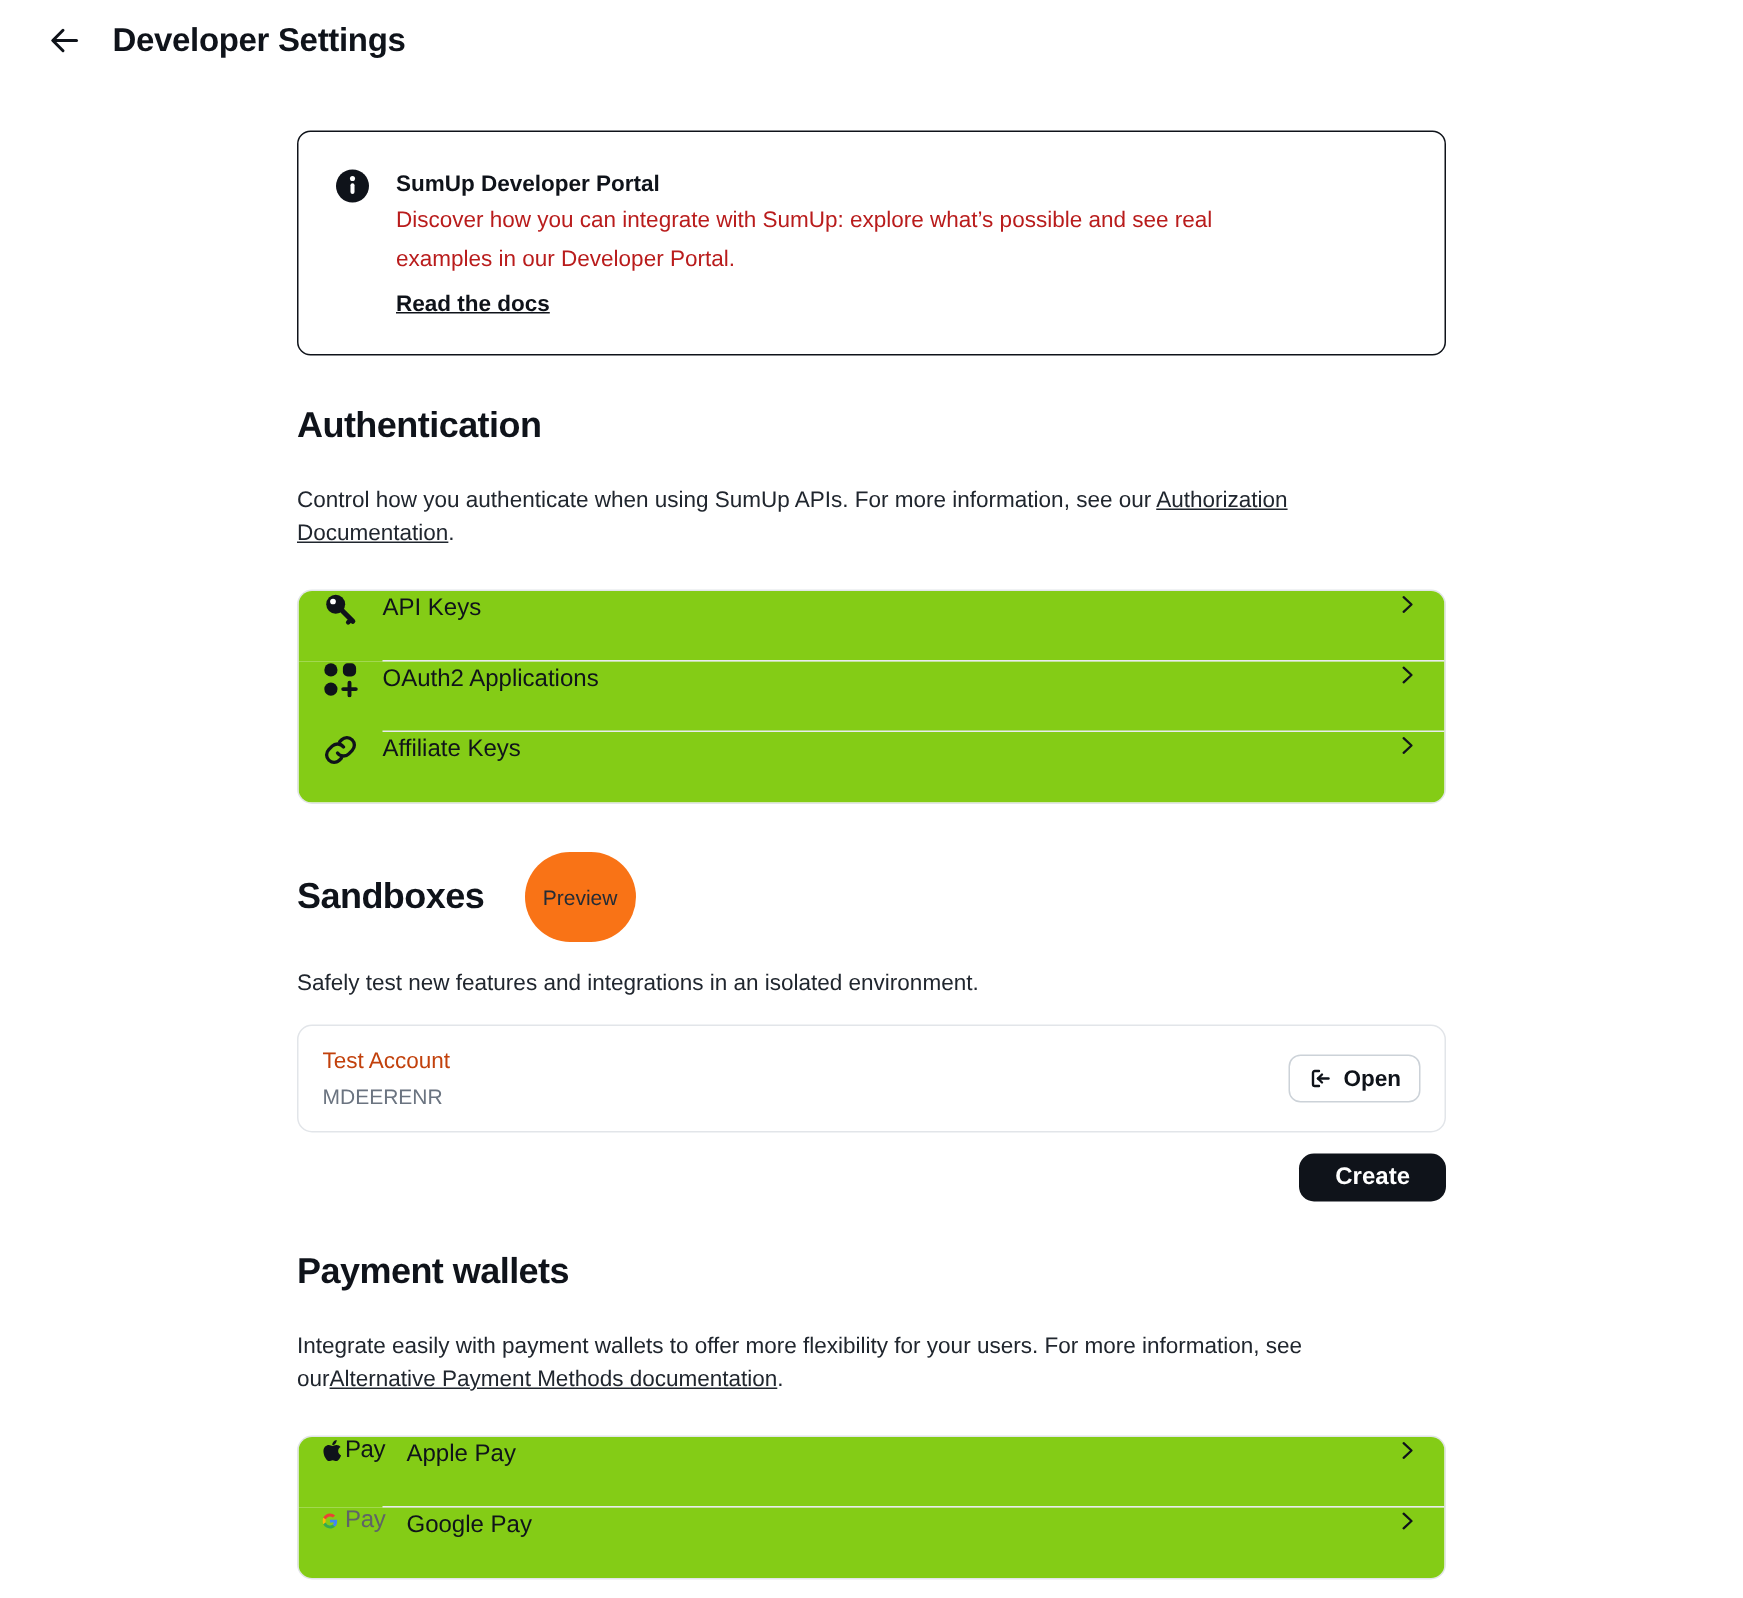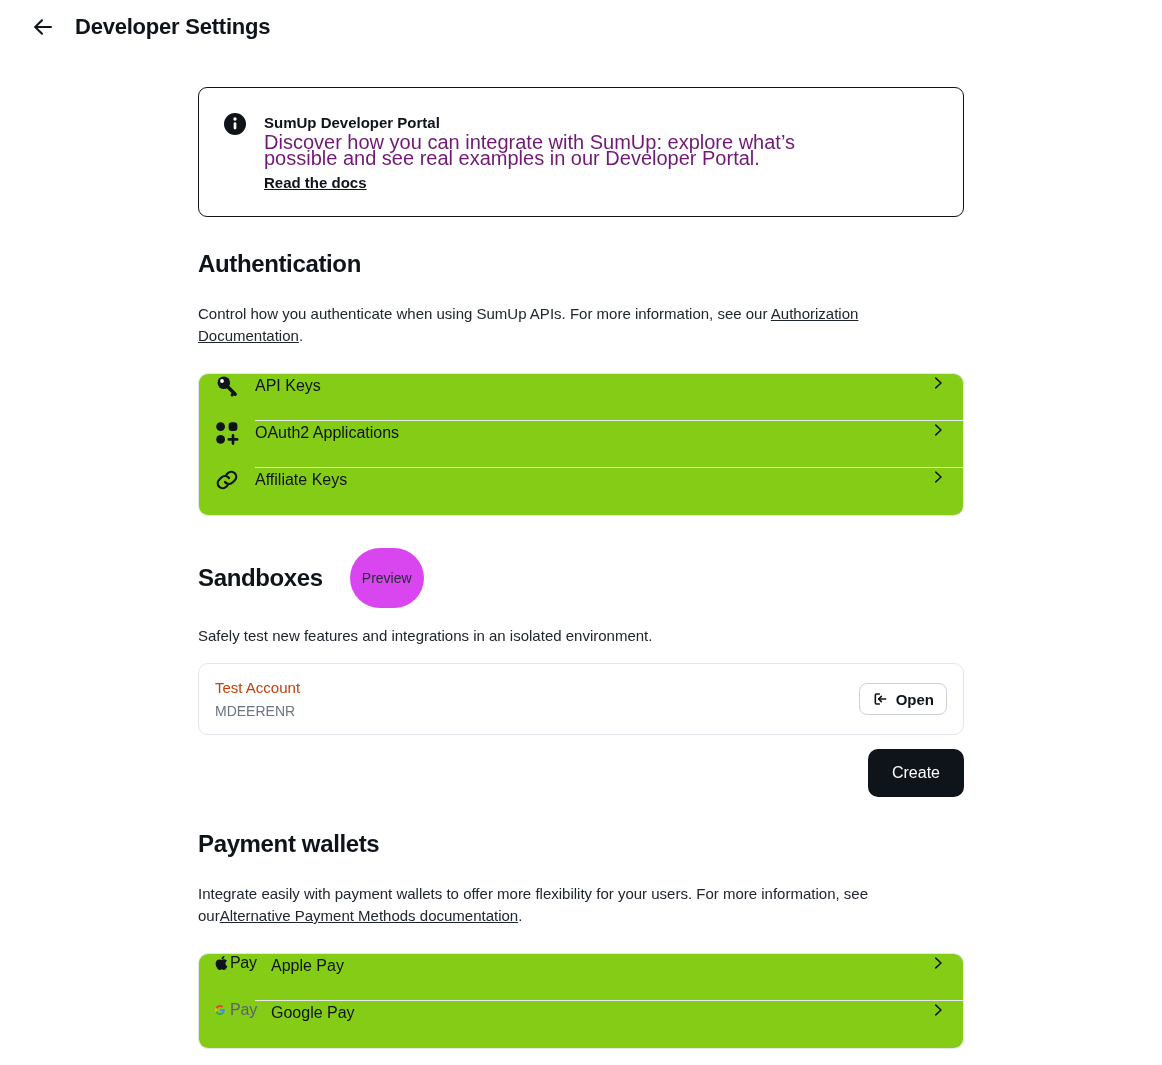--- a/index.html
+++ b/index.html
@@ -24,36 +24,36 @@
   
   .main { width: 766px; margin: 0 auto; padding-bottom: 80px; }
 
   
   .banner {
     margin-top: 34px; border: 1px solid #0f131a; border-radius: 9px;
     padding: 24px; display: flex; gap: 17px;
   }
   .banner-icon { flex: none; width: 24px; height: 24px; }
   .banner-title { font-size: 15px; font-weight: 700; line-height: 22px; }
-  .banner-body { font-size: 20px; line-height: 16px; color: #701a75; max-width: 602px; }
+  .banner-body { font-size: 15px; line-height: 26px; color: #b91c1c; max-width: 602px; }
   .banner-link {
     display: inline-block; margin-top: 8px; font-size: 15px; font-weight: 700;
     color: #0f131a; text-decoration: underline; cursor: pointer;
   }
 
   
   .section-heading { margin: 32px 0 0; font-size: 24px; font-weight: 700; letter-spacing: -0.015em; line-height: 30px; }
   .heading-row { display: flex; align-items: center; gap: 27px; margin-top: 32px; }
   .heading-row .section-heading { margin: 0; }
   .section-desc { margin: 24px 0 0; font-size: 15px; line-height: 22px; color: #20262e; }
   .section-desc a { color: inherit; text-decoration: underline; cursor: pointer; }
   .desc-tight { margin-top: 17px; }
 
   .badge {
-    background: #d946ef; border-radius: 999px; padding: 21px 12px;
+    background: #f97316; border-radius: 999px; padding: 21px 12px;
     font-size: 14px; font-weight: 500; color: #242c36; line-height: 18px;
   }
 
   
   .card { margin-top: 26px; border: 1px solid #e2e5e9; border-radius: 10px; background: #fff; overflow: hidden; }
   .nav-row {
     display: flex; align-items: flex-start; height: 47px; padding: 0 16px;
     position: relative; cursor: pointer; background: #84cc16;
   }
   .nav-row + .nav-row::before {
@@ -77,23 +77,23 @@
   .account-name { font-size: 15px; line-height: 22px; color: #c2410c; }
   .account-code { font-size: 14px; line-height: 20px; color: #6b7480; margin-top: 2px; }
   .open-btn {
     display: inline-flex; align-items: center; gap: 8px; height: 32px; padding: 0 12px;
     background: #fff; border: 1px solid #ccd2d8; border-radius: 8px;
     font-family: inherit; font-size: 15px; font-weight: 700; color: #0f131a; cursor: pointer;
   }
 
   .create-row { display: flex; justify-content: flex-end; margin-top: 14px; }
   .create-btn {
-    height: 48px; padding: 0 24px; background: #0f131a; color: #ffffff;
+    height: 32px; padding: 0 24px; background: #0f131a; color: #ffffff;
     border: none; border-radius: 10px; font-family: inherit;
-    font-size: 16px; font-weight: 400; cursor: pointer;
+    font-size: 16px; font-weight: 700; cursor: pointer;
   }
 </style>
 </head>
 <body>
 
 <div class="header">
   <button class="back-btn">
     <span style="display:flex">
       <svg width="24" height="24" viewBox="0 0 24 24" fill="none" stroke="#0f131a" stroke-width="2" stroke-linecap="round" stroke-linejoin="round">
         <line x1="20" y1="12" x2="4.5" y2="12"></line>

